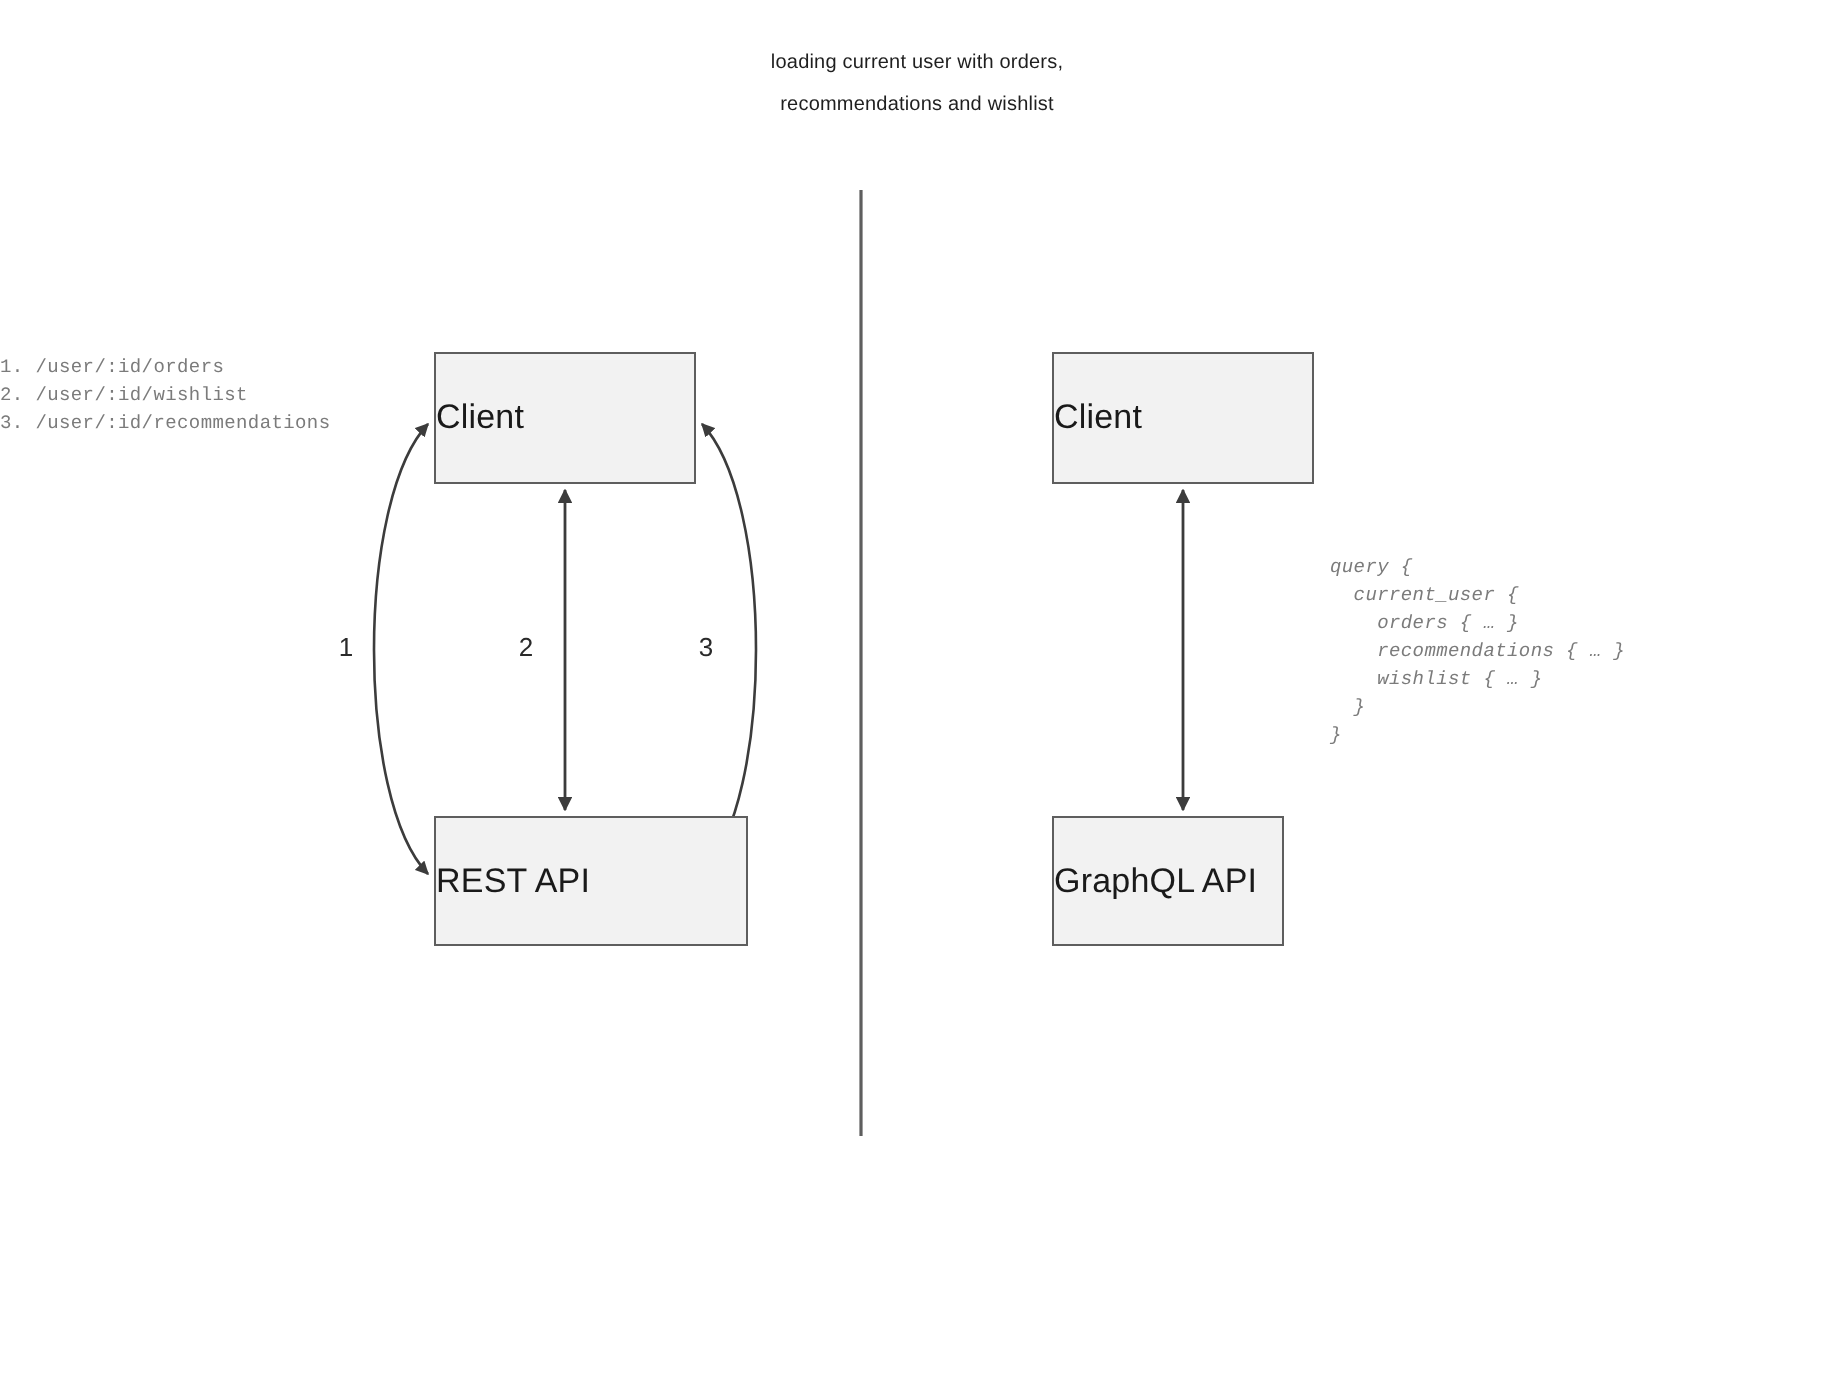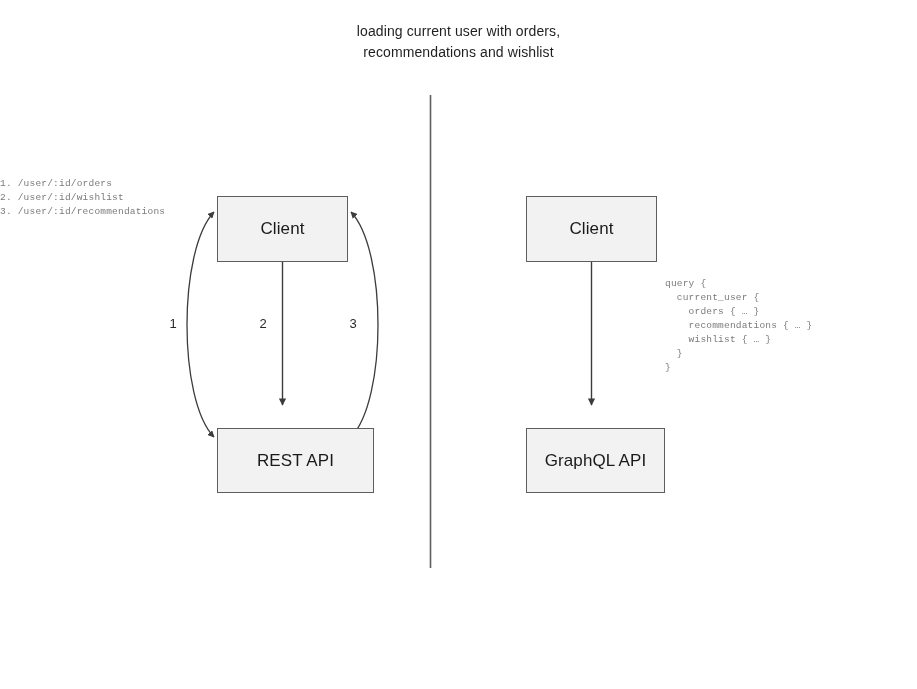--- a/index.html
+++ b/index.html
@@ -23,45 +23,44 @@
     width: 917px;
     height: 689px;
   }
 
   .diagram-title {
     position: absolute;
     left: 0;
     top: 21px;
     width: 917px;
     text-align: center;
-    font-size: 14px;
+    font-size: 10px;
     line-height: 21px;
     color: #1f1f1f;
     white-space: pre-line;
     letter-spacing: 0.1px;
   }
 
   .node-box {
     position: absolute;
     box-sizing: border-box;
     background: #f2f2f2;
     border: 1.4px solid #5e5e5e;
     display: flex;
     align-items: center;
-    justify-content: center;
+    justify-content: flex-start;
     font-size: 17px;
     color: #1a1a1a;
     letter-spacing: 0.1px;
-    margin-top: 20px;
   }
 
   .node-client-rest  { left: 217px; top: 176px; width: 131px; height: 66px; }
   .node-rest-api     { left: 217px; top: 408px; width: 157px; height: 65px; }
   .node-client-gql   { left: 526px; top: 176px; width: 131px; height: 66px; }
-  .node-graphql-api  { left: 526px; top: 408px; width: 139px; height: 65px; }
+  .node-graphql-api  { left: 526px; top: 408px; width: 116px; height: 65px; }
 
   .edge-label {
     position: absolute;
     font-size: 13px;
     color: #2a2a2a;
     text-align: center;
     width: 20px;
   }
   .edge-label-1 { left: 163px; top: 316px; }
   .edge-label-2 { left: 253px; top: 316px; }
@@ -70,21 +69,21 @@
   .code-block {
     position: absolute;
     font-family: "Liberation Mono", "DejaVu Sans Mono", monospace;
     font-size: 9.5px;
     line-height: 14px;
     color: #7b7b7b;
     white-space: pre;
     letter-spacing: 0.2px;
   }
   .rest-endpoints { left: 0; top: 177px; }
-  .graphql-query  { left: 665px; top: 277px; }
+  .graphql-query  { left: 665px; top: 277px; font-style: italic; }
 </style>
 </head>
 <body>
 
 <svg id="canvas" viewBox="0 0 917 689">
   <defs>
     <marker id="arrowEnd" viewBox="0 0 10 10" refX="9" refY="5" markerWidth="5.2" markerHeight="5.2" orient="auto-start-reverse">
       <path d="M 0 0 L 10 5 L 0 10 z" fill="#3c3c3c"></path>
     </marker>
     <marker id="arrowStart" viewBox="0 0 10 10" refX="9" refY="5" markerWidth="5.2" markerHeight="5.2" orient="auto-start-reverse">

